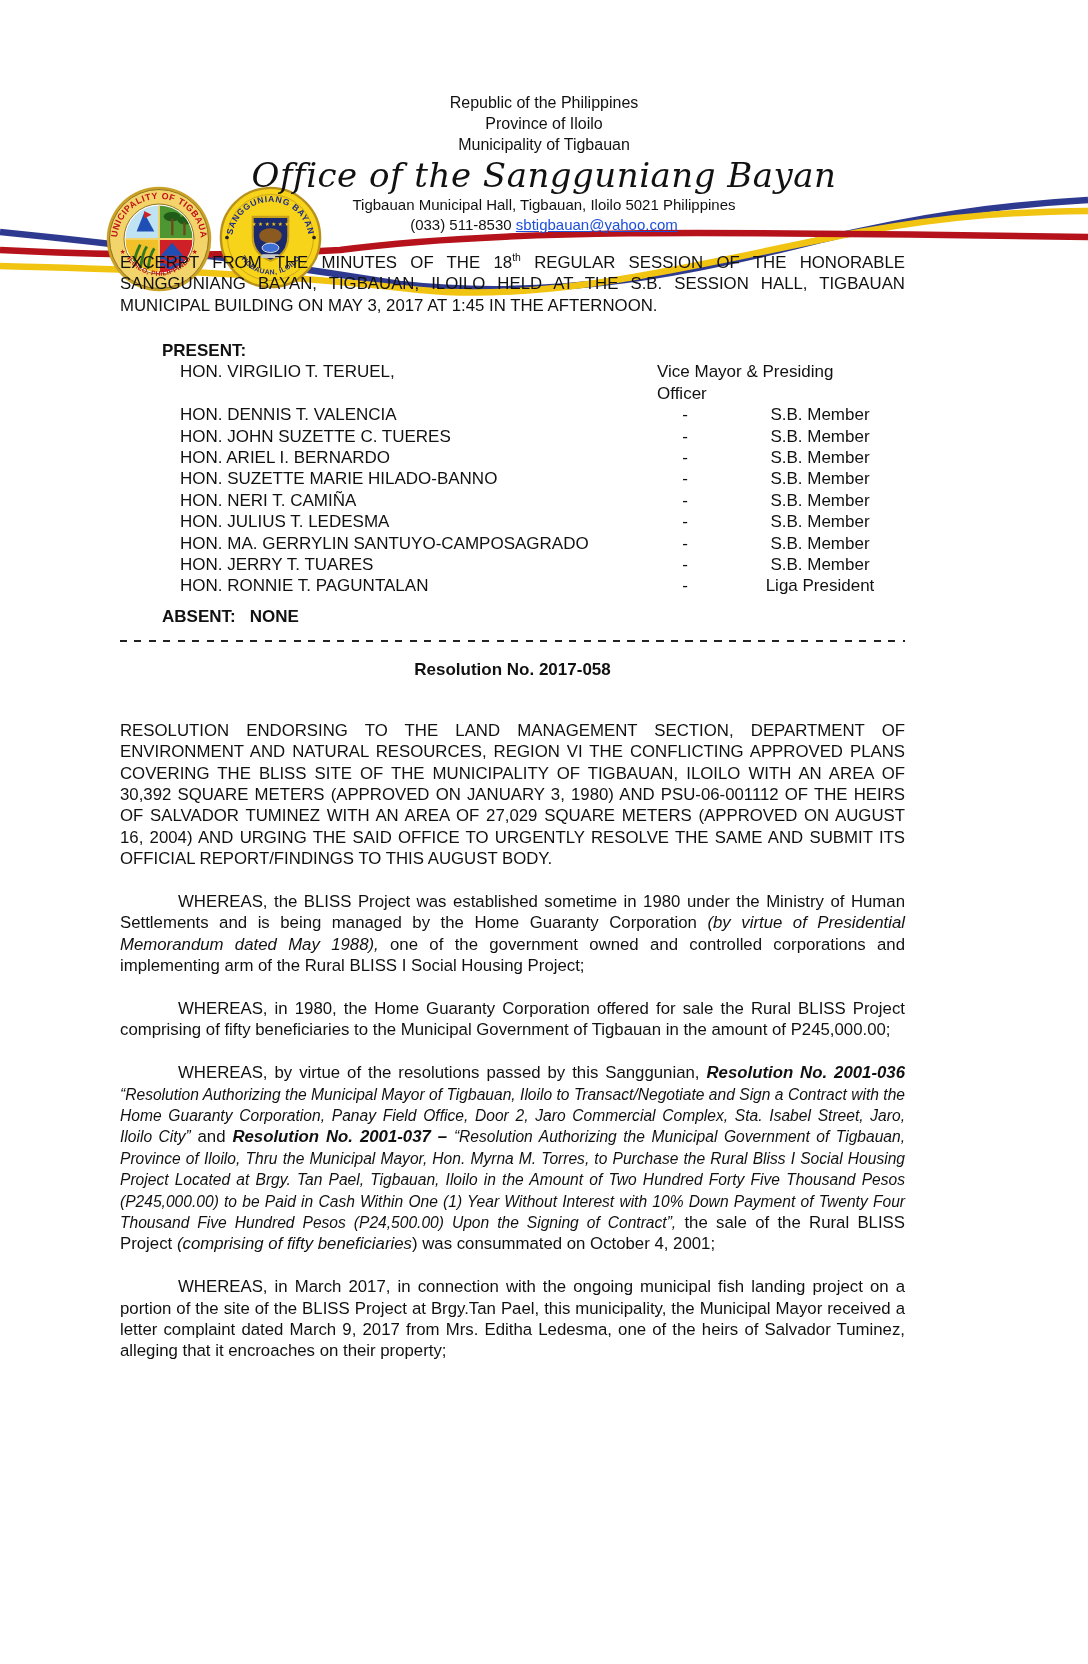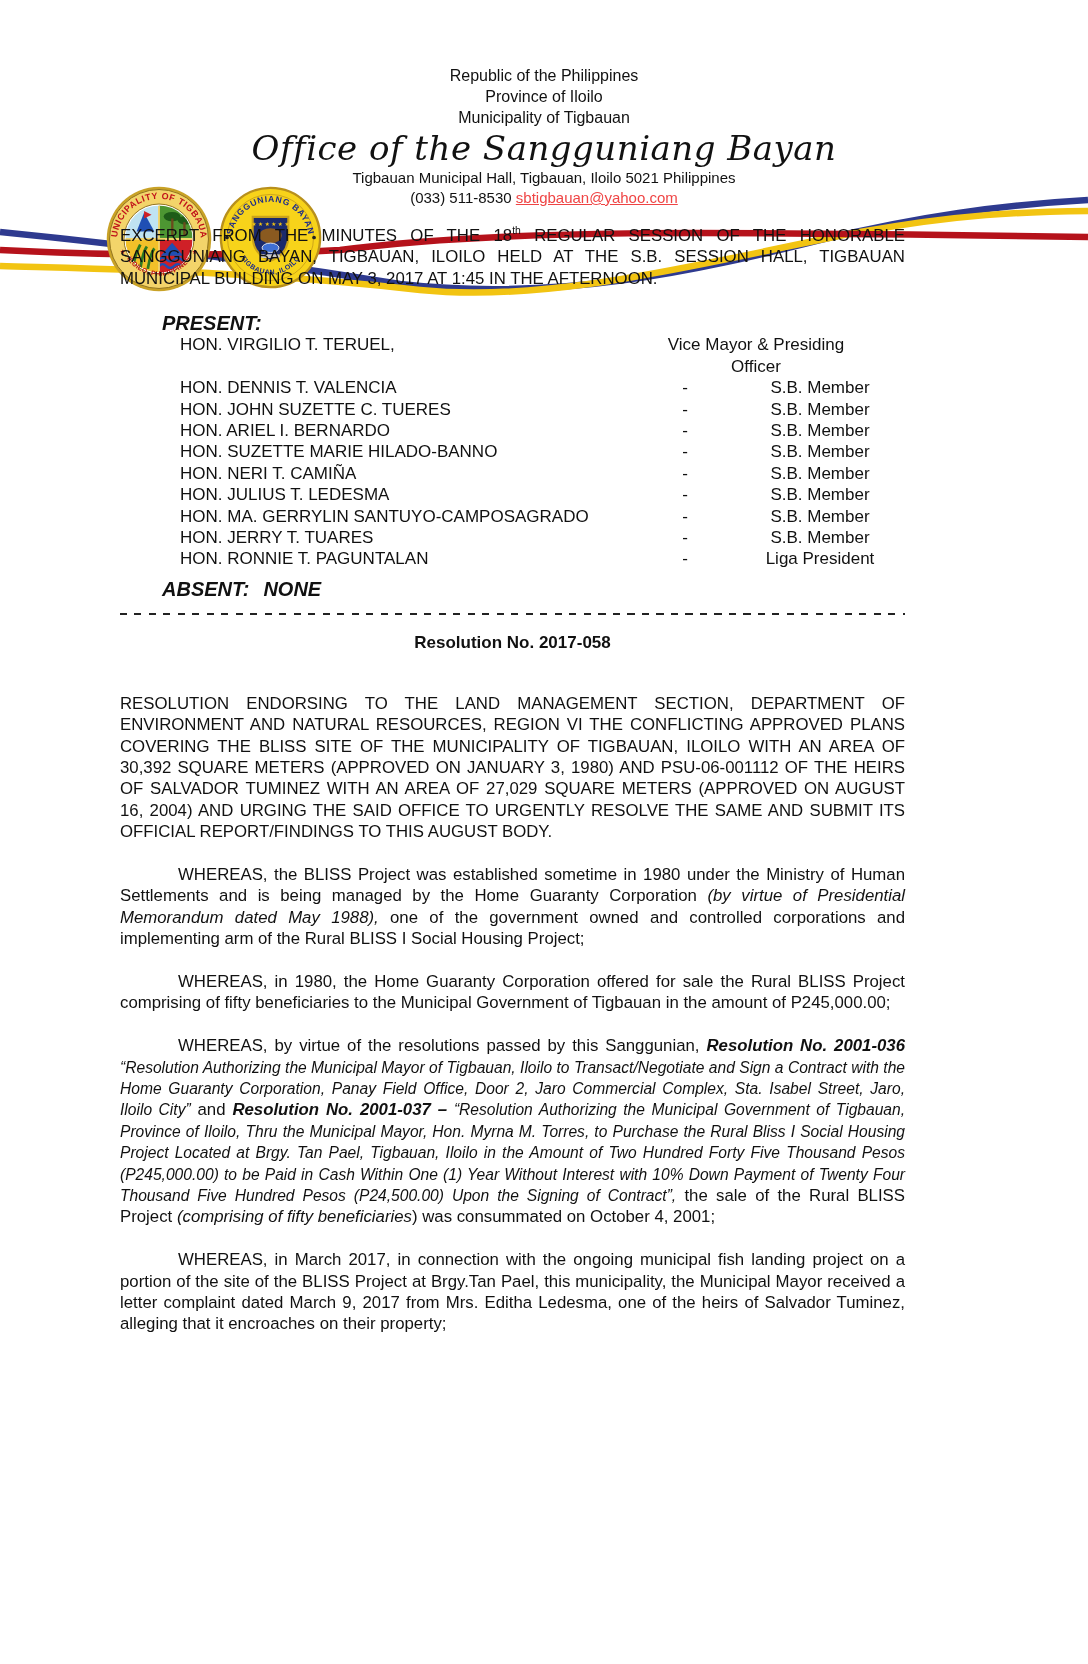--- a/index.html
+++ b/index.html
@@ -6,52 +6,52 @@
   .page{
     position:relative;
     width:1088px;height:1664px;
     margin:0 auto;
     background:#ffffff;
     font-family:"Liberation Sans",sans-serif;
     color:#111;
     overflow:hidden;
   }
   
-  .hdr{position:relative;z-index:3;padding-top:65px;text-align:center;}
+  .hdr{position:relative;z-index:3;padding-top:92px;text-align:center;}
   .hdr-line{font-size:16px;line-height:21px;}
   .hdr-office{
     font-family:"DejaVu Serif",serif;
     font-style:italic;font-weight:normal;
     font-size:34px;line-height:40px;letter-spacing:.5px;
   }
   .hdr-addr{font-size:15px;line-height:20px;}
   .hdr-contact{font-size:15px;line-height:20px;}
-  .email{color:#ef4444;text-decoration:underline;cursor:pointer;}
+  .email{color:#1d4ed8;text-decoration:underline;cursor:pointer;}
   
   .ribbon{position:absolute;left:0;top:150px;width:1088px;height:170px;z-index:1;}
   .seal{position:absolute;z-index:2;}
   .seal-muni{left:103px;top:183px;width:112px;height:112px;}
   .seal-sb{left:219px;top:186px;width:103px;height:103px;}
   
   .content{position:relative;z-index:3;margin:0 183px 0 120px;}
   .para{font-size:16.8px;line-height:21.4px;text-align:justify;}
   .excerpt{}
   sup{font-size:.62em;line-height:0;}
   .present-label,.absent-line{
-    font-weight:bold;font-style:italic;font-size:20px;line-height:21.4px;
+    font-weight:bold;font-size:17px;line-height:21.4px;
     margin-left:42px;
   }
   .present-block{margin-top:24px;}
   .att-row{
     display:grid;grid-template-columns:455px 56px 1fr;
     margin-left:60px;font-size:17px;line-height:21.4px;gap:22px;
   }
   .att-dash{text-align:center;}
   .att-role{text-align:center;}
-  .att-row.wide-role .att-role{grid-column:2 / 4;text-align:center;padding-right:50px;}
+  .att-row.wide-role .att-role{grid-column:2 / 4;text-align:left;padding-right:50px;}
   .absent-line{margin-top:9px;}
   .absent-line .gap{display:inline-block;width:14px;}
   .dash-sep{
     height:2px;margin:13px 0 0 0;
     background:repeating-linear-gradient(90deg,#222 0 7px,transparent 7px 14.5px);
   }
   .res-title{
     text-align:center;font-weight:bold;font-size:17px;line-height:21.4px;
     margin-top:17px;
   }

